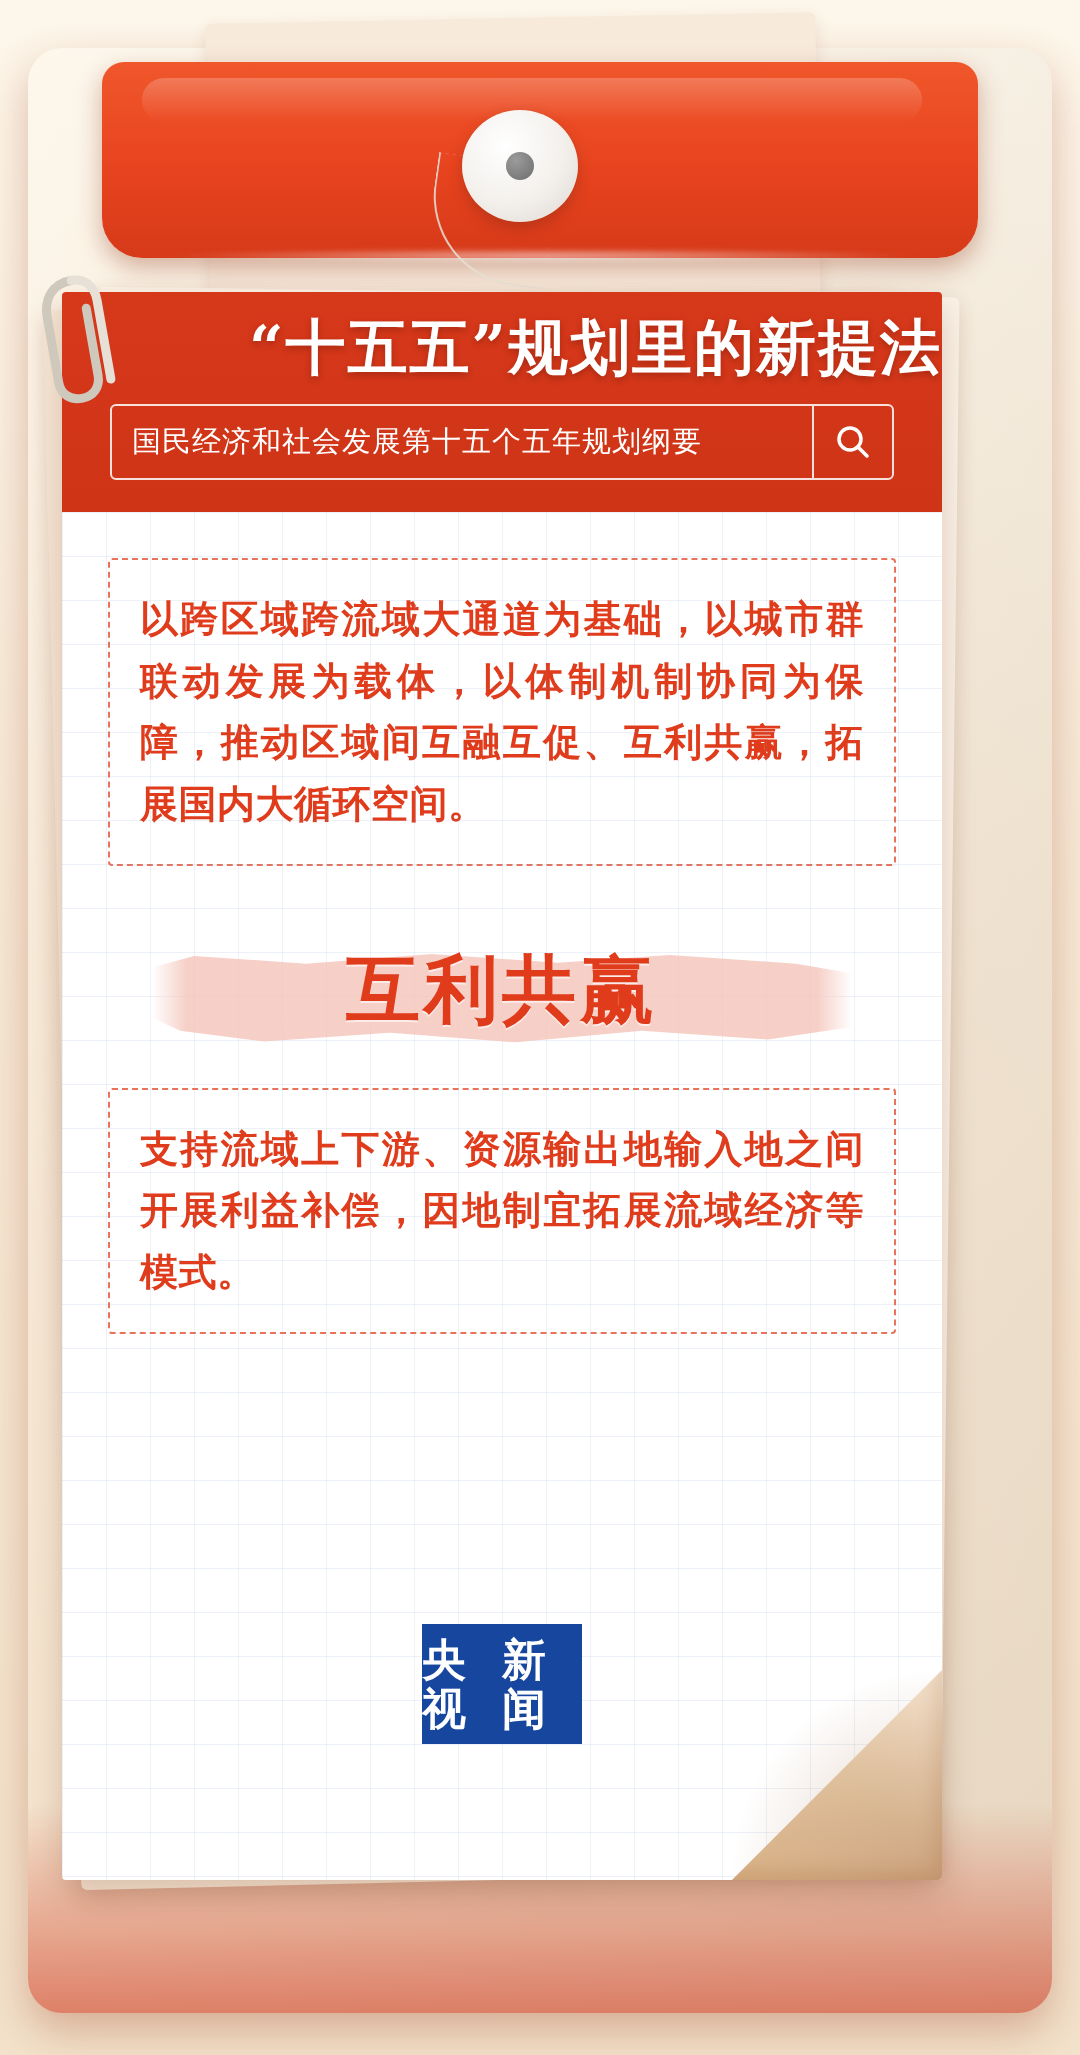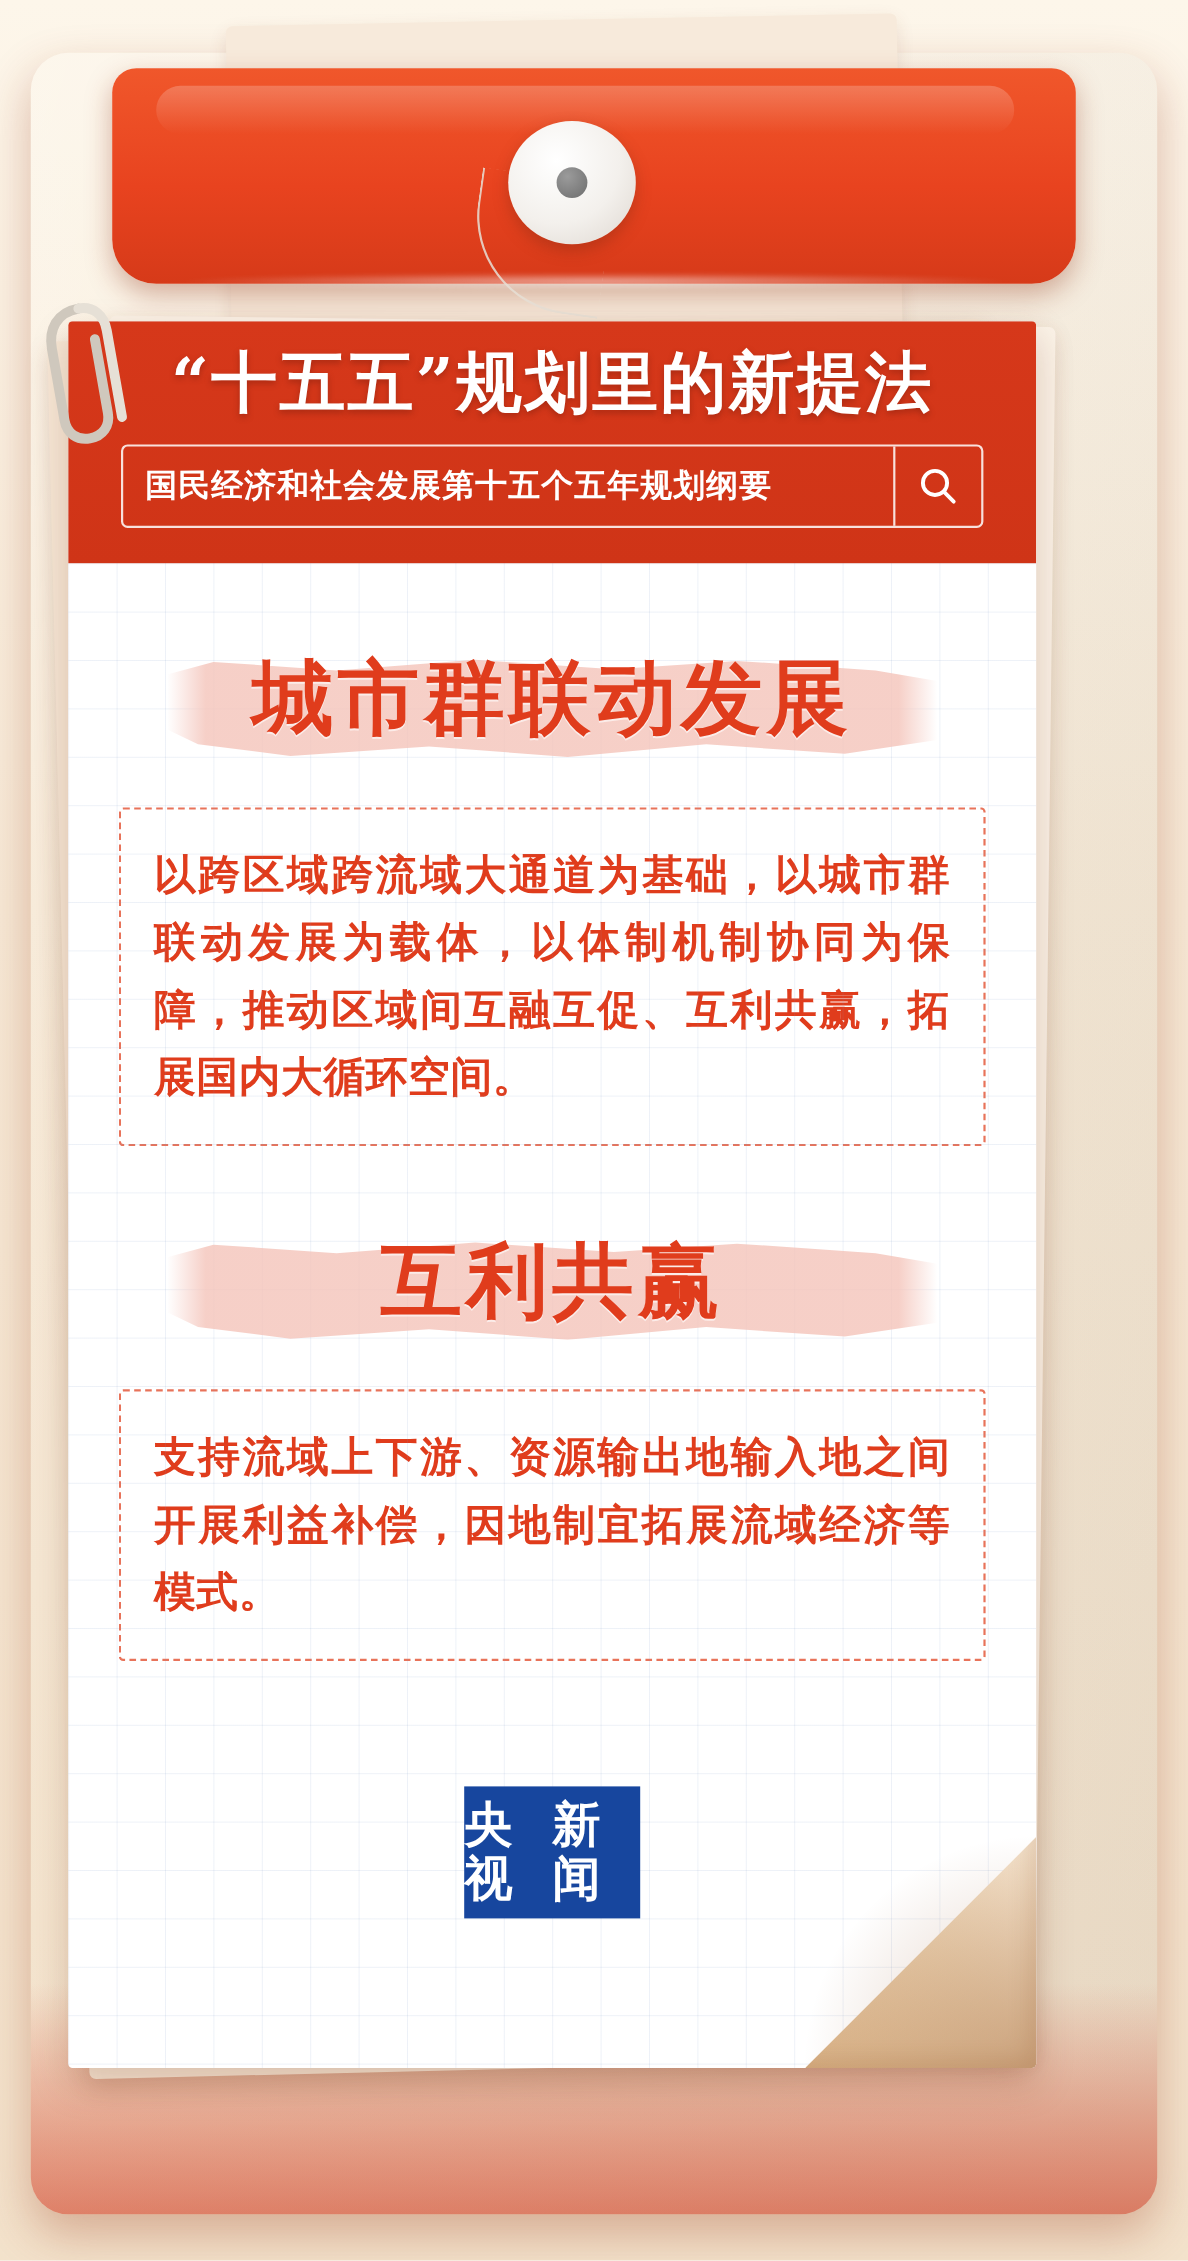--- a/index.html
+++ b/index.html
@@ -171,21 +171,21 @@
     margin: 0;
     background: linear-gradient(180deg, #d6381a 0%, #cf3417 100%);
     height: 220px;
     padding: 0;
   }
   .header-title {
     position: absolute;
     left: 0;
     right: 0;
     top: 16px;
-    text-align: center;
+    text-align: right;
     color: #ffffff;
     font-family: "DejaVu Serif", "Liberation Serif", serif;
     font-weight: bold;
     font-size: 60px;
     letter-spacing: 2px;
     text-shadow: 0 3px 6px rgba(90,20,8,0.35);
   }
   .header-sub-wrap {
     position: absolute;
     left: 48px;
@@ -197,21 +197,21 @@
     display: flex;
     align-items: center;
   }
   .header-sub {
     flex: 1;
     color: #fff;
     font-size: 29px;
     letter-spacing: 1px;
     padding-left: 20px;
     font-family: "DejaVu Serif", "Liberation Serif", serif;
-    font-weight: bold;
+    font-weight: normal;
     white-space: nowrap;
   }
   .search-cell {
     width: 78px;
     height: 100%;
     border-left: 2px solid rgba(255,255,255,0.85);
     display: flex;
     align-items: center;
     justify-content: center;
   }
@@ -345,24 +345,20 @@
         <div class="header-sub">国民经济和社会发展第十五个五年规划纲要</div>
         <div class="search-cell">
           <svg width="40" height="40" viewBox="0 0 40 40" aria-hidden="true">
             <circle cx="17" cy="17" r="11" fill="none" stroke="#ffffff" stroke-width="3.5"></circle>
             <line x1="25" y1="25" x2="34" y2="34" stroke="#ffffff" stroke-width="3.5" stroke-linecap="round"></line>
           </svg>
         </div>
       </div>
     </div>
 
-    <div class="section-title-wrap">
-      <div class="brush"></div>
-      <div class="section-title">城市群联动发展</div>
-    </div>
     <div class="dashed-box">
       <div class="body-text">以跨区域跨流域大通道为基础，以城市群联动发展为载体，以体制机制协同为保障，推动区域间互融互促、互利共赢，拓展国内大循环空间。</div>
     </div>
 
     <div class="section-title-wrap">
       <div class="brush"></div>
       <div class="section-title">互利共赢</div>
     </div>
     <div class="dashed-box">
       <div class="body-text">支持流域上下游、资源输出地输入地之间开展利益补偿，因地制宜拓展流域经济等模式。</div>

